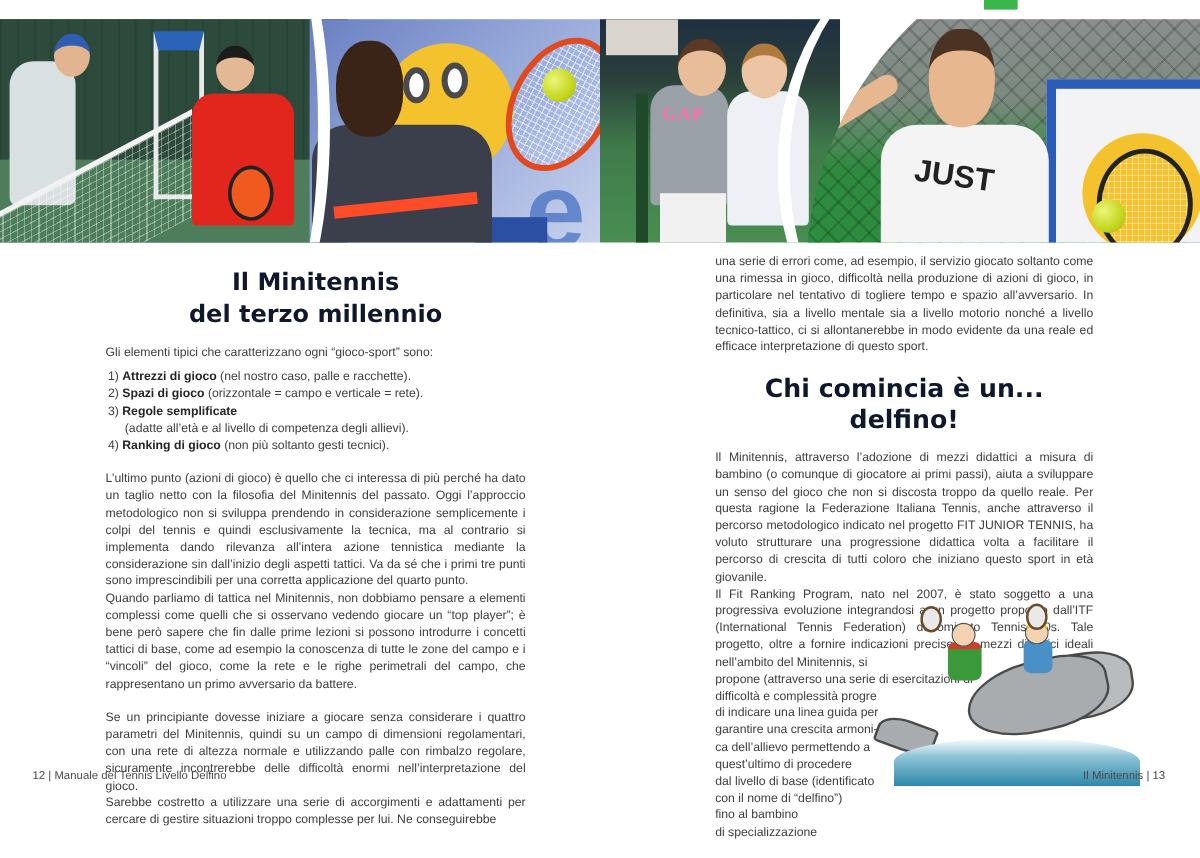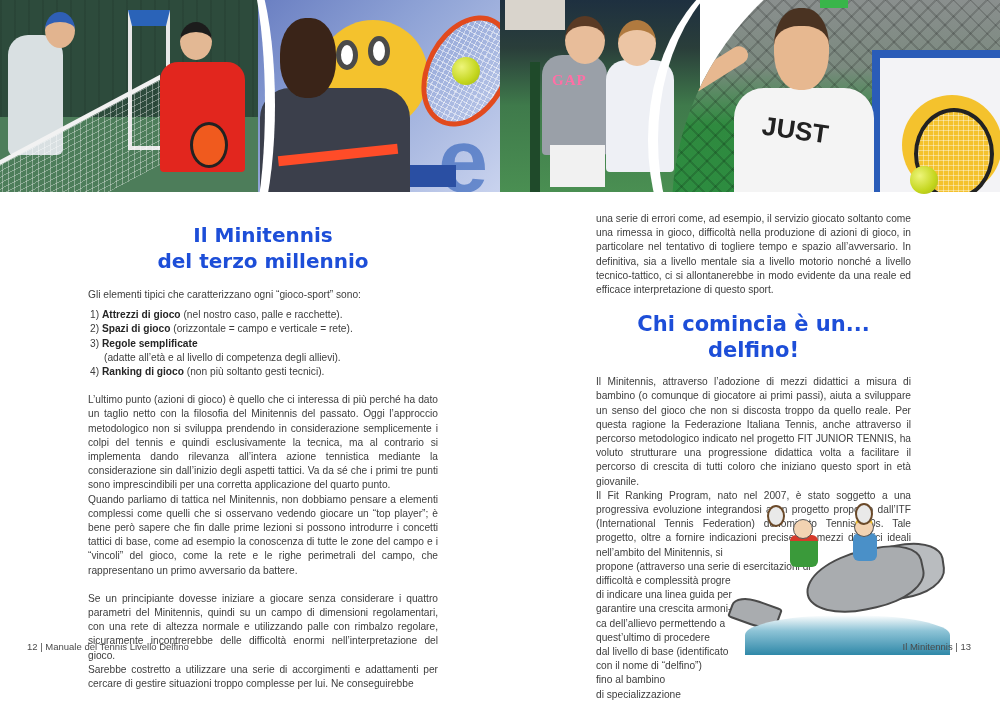--- a/index.html
+++ b/index.html
@@ -1,21 +1,21 @@
 <!DOCTYPE html>
 <html><head>
 <meta charset="utf-8">
 <style>
   * { box-sizing: border-box; margin: 0; padding: 0; }
   html, body { width: 1000px; height: 715px; background: #ffffff; overflow: hidden; }
   body { font-family: "Liberation Sans", sans-serif; color: #3a3a3a; position: relative; }
 
   
   .banner { position: absolute; left: 0; top: 0; width: 1000px; height: 202px; overflow: hidden; background: #ffffff; }
-  .photo { position: absolute; top: 0; height: 192px; overflow: hidden; text-align: right; }
+  .photo { position: absolute; top: 16px; height: 192px; overflow: hidden; text-align: right; }
 
   
   .p1 { left: 0; width: 290px;
         background: linear-gradient(180deg, #2e4a3a 0%, #3b5a45 45%, #4f7a55 70%, #5a8a5e 100%); }
   .p1 .fence { position: absolute; left: 0; top: 0; width: 100%; height: 130px;
         background: repeating-linear-gradient(90deg, rgba(0,0,0,0.08) 0 2px, transparent 2px 14px), #2d4b3c; }
   .p1 .court { position: absolute; left: 0; bottom: 0; width: 100%; height: 75px; background: #4d7d5a; }
   .p1 .chair { position: absolute; left: 128px; top: 10px; width: 42px; height: 140px; border: 4px solid #e8e8e8; border-top: 16px solid #2a63b8; }
   .p1 .player-a { position: absolute; left: 8px; top: 35px; width: 55px; height: 120px; background: #d9e0e2; border-radius: 20px 20px 6px 6px; }
   .p1 .player-a-head { position: absolute; left: 45px; top: 12px; width: 30px; height: 36px; background: #e2b48f; border-radius: 50%; border-top: 10px solid #2f5fb5; }
@@ -73,21 +73,21 @@
   .p4 .racket4 { position: absolute; left: 262px; top: 108px; width: 80px; height: 92px; border-radius: 50%; border: 4px solid #222;
         background: repeating-linear-gradient(90deg, rgba(255,255,255,0.4) 0 1px, transparent 1px 5px),
                     repeating-linear-gradient(0deg, rgba(255,255,255,0.4) 0 1px, transparent 1px 5px); }
   .green-corner { position: absolute; left: 820px; top: 0; width: 28px; height: 8px; background: #39b54a; z-index: 2; }
 
   
   .col { position: absolute; font-size: 10.2px; line-height: 14.2px; color: #3d3d3d; }
   .col.left { left: 88px; top: 222px; width: 350px; }
   .col.right { left: 596px; top: 212px; width: 315px; }
 
-  .title { color: #1d4ed8; font-weight: bold; text-align: center; font-family: "DejaVu Sans", sans-serif; }
+  .title { color: #0f172a; font-weight: bold; text-align: center; font-family: "DejaVu Sans", sans-serif; }
   .title.t1 { font-size: 20px; line-height: 26px; margin-bottom: 14px; }
   .title.t2 { font-size: 21px; line-height: 26px; margin: 14px 0 12px; }
 
   .list { list-style: none; margin: 6px 2px 14px; }
   .list li { margin: 0; }
   .list b { color: #262626; }
   .list .sub { padding-left: 14px; display: block; }
 
   p { text-align: justify; }
   p + p { margin-top: 0; }

